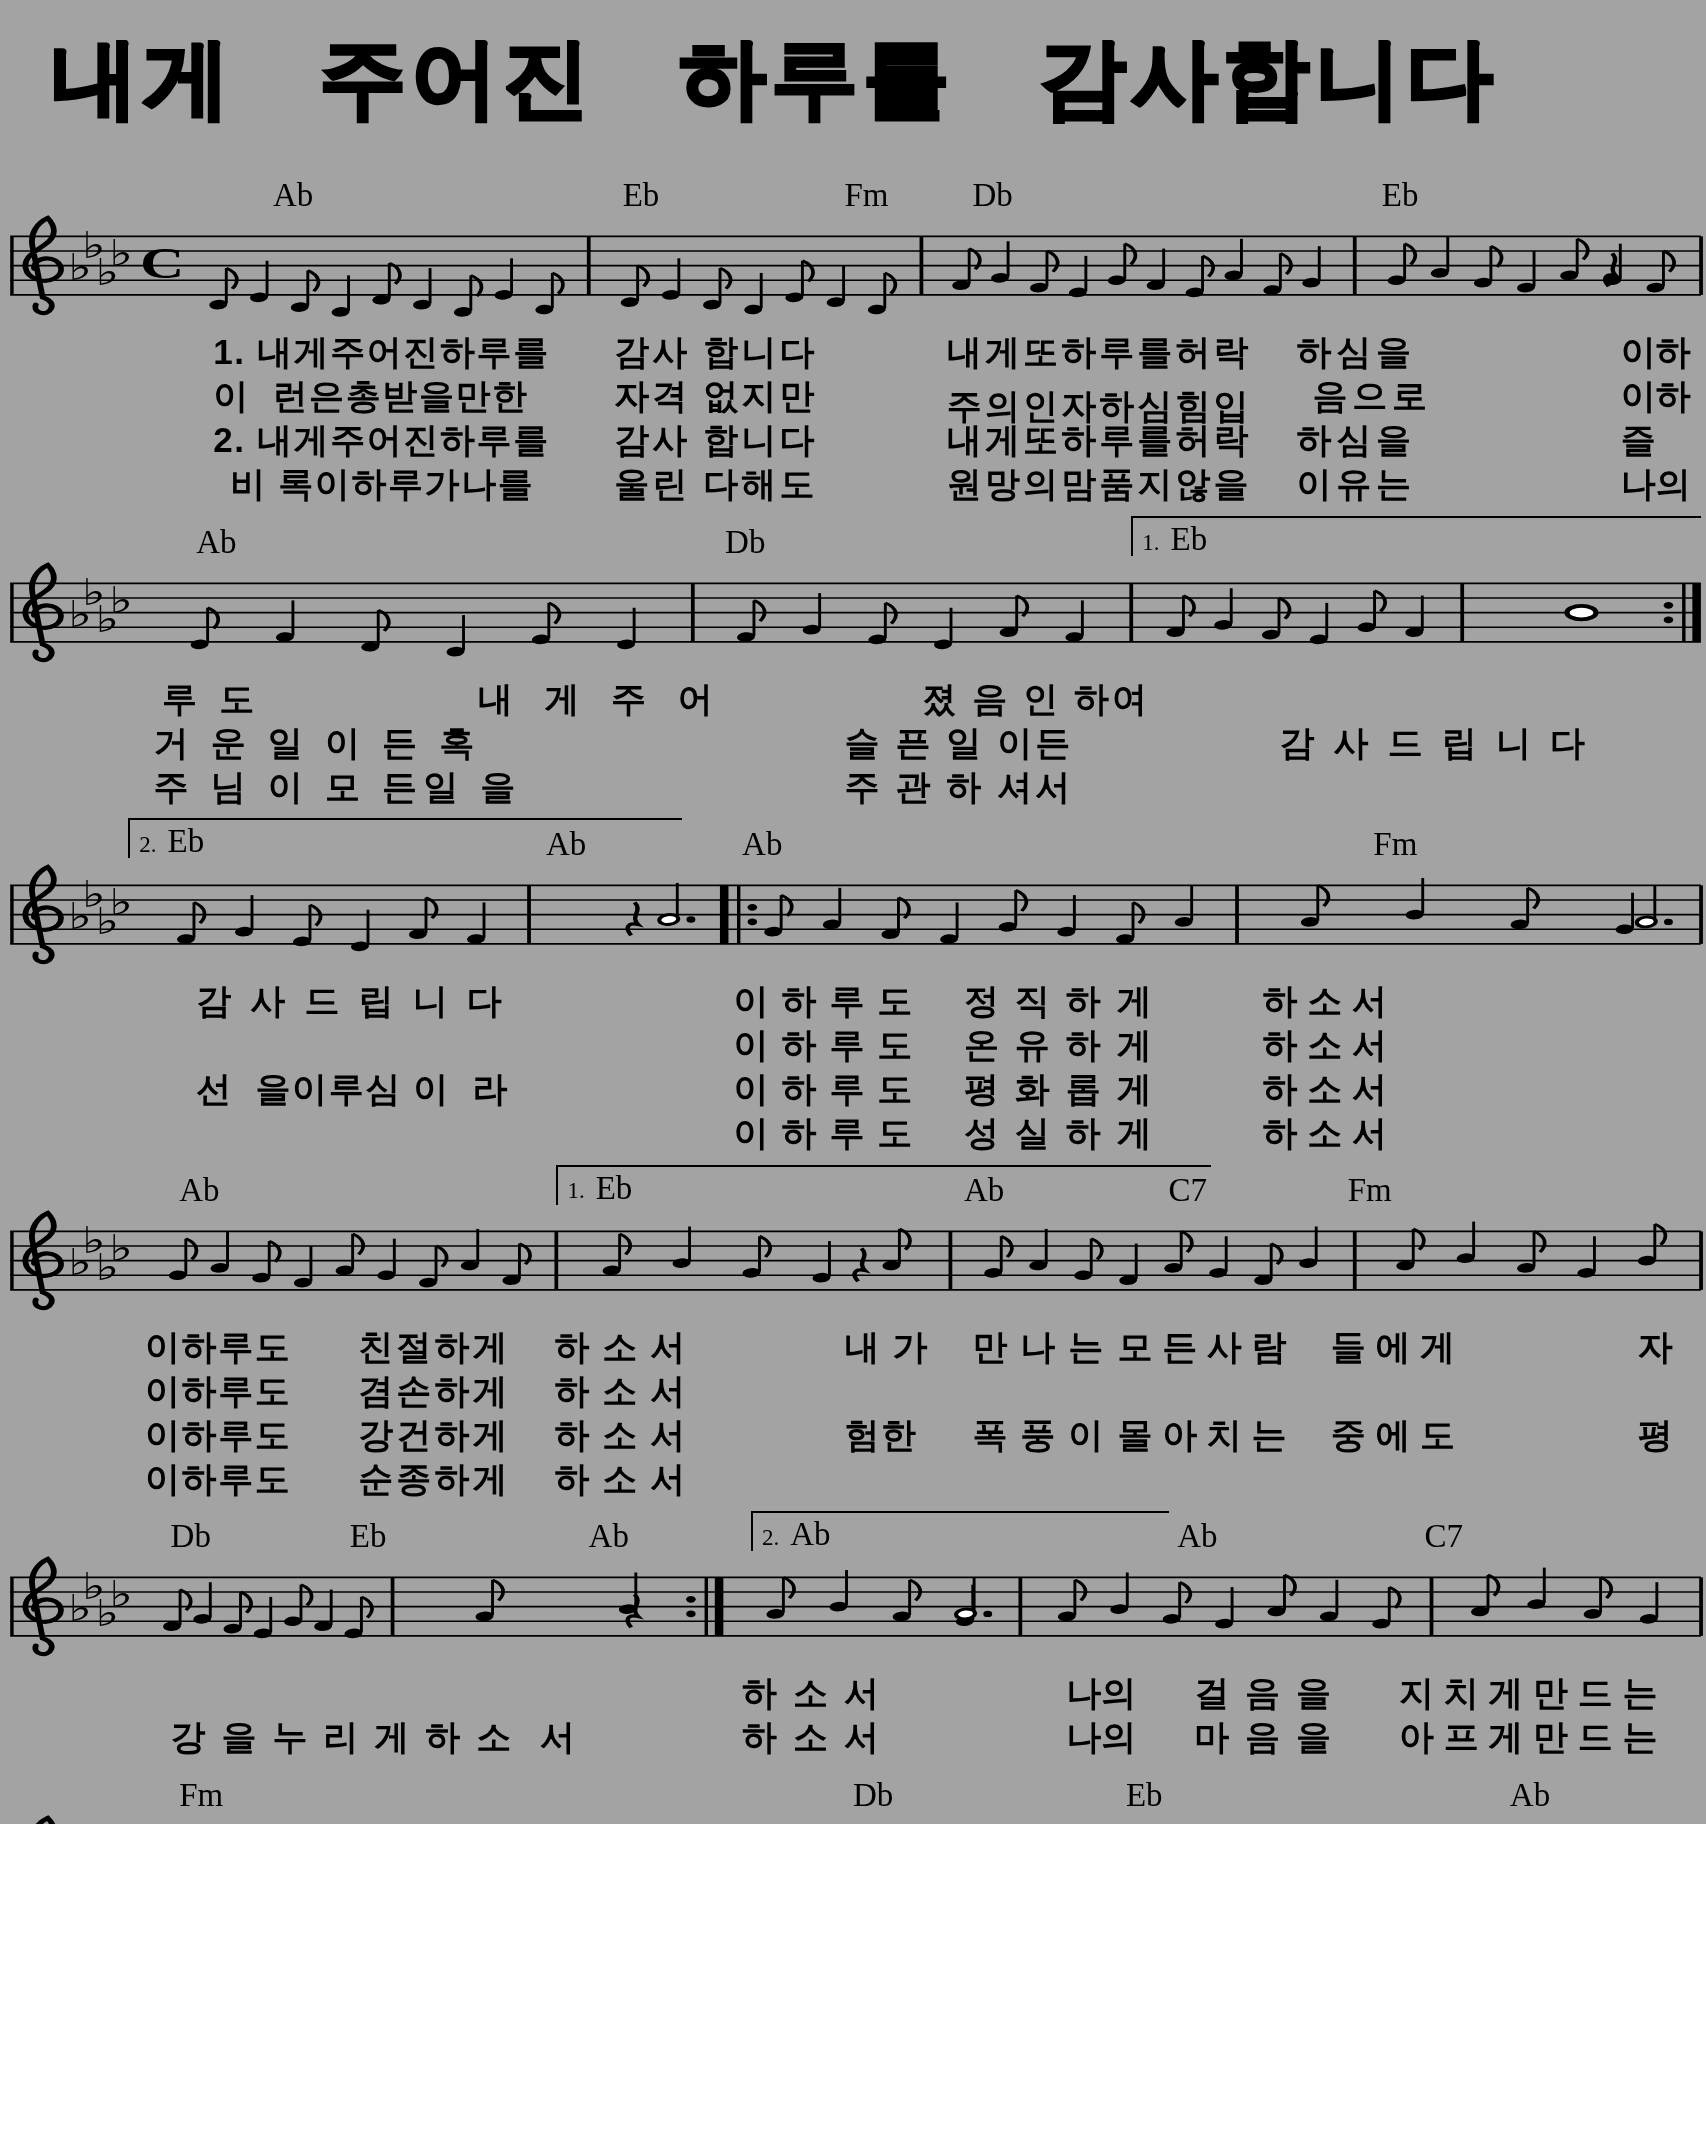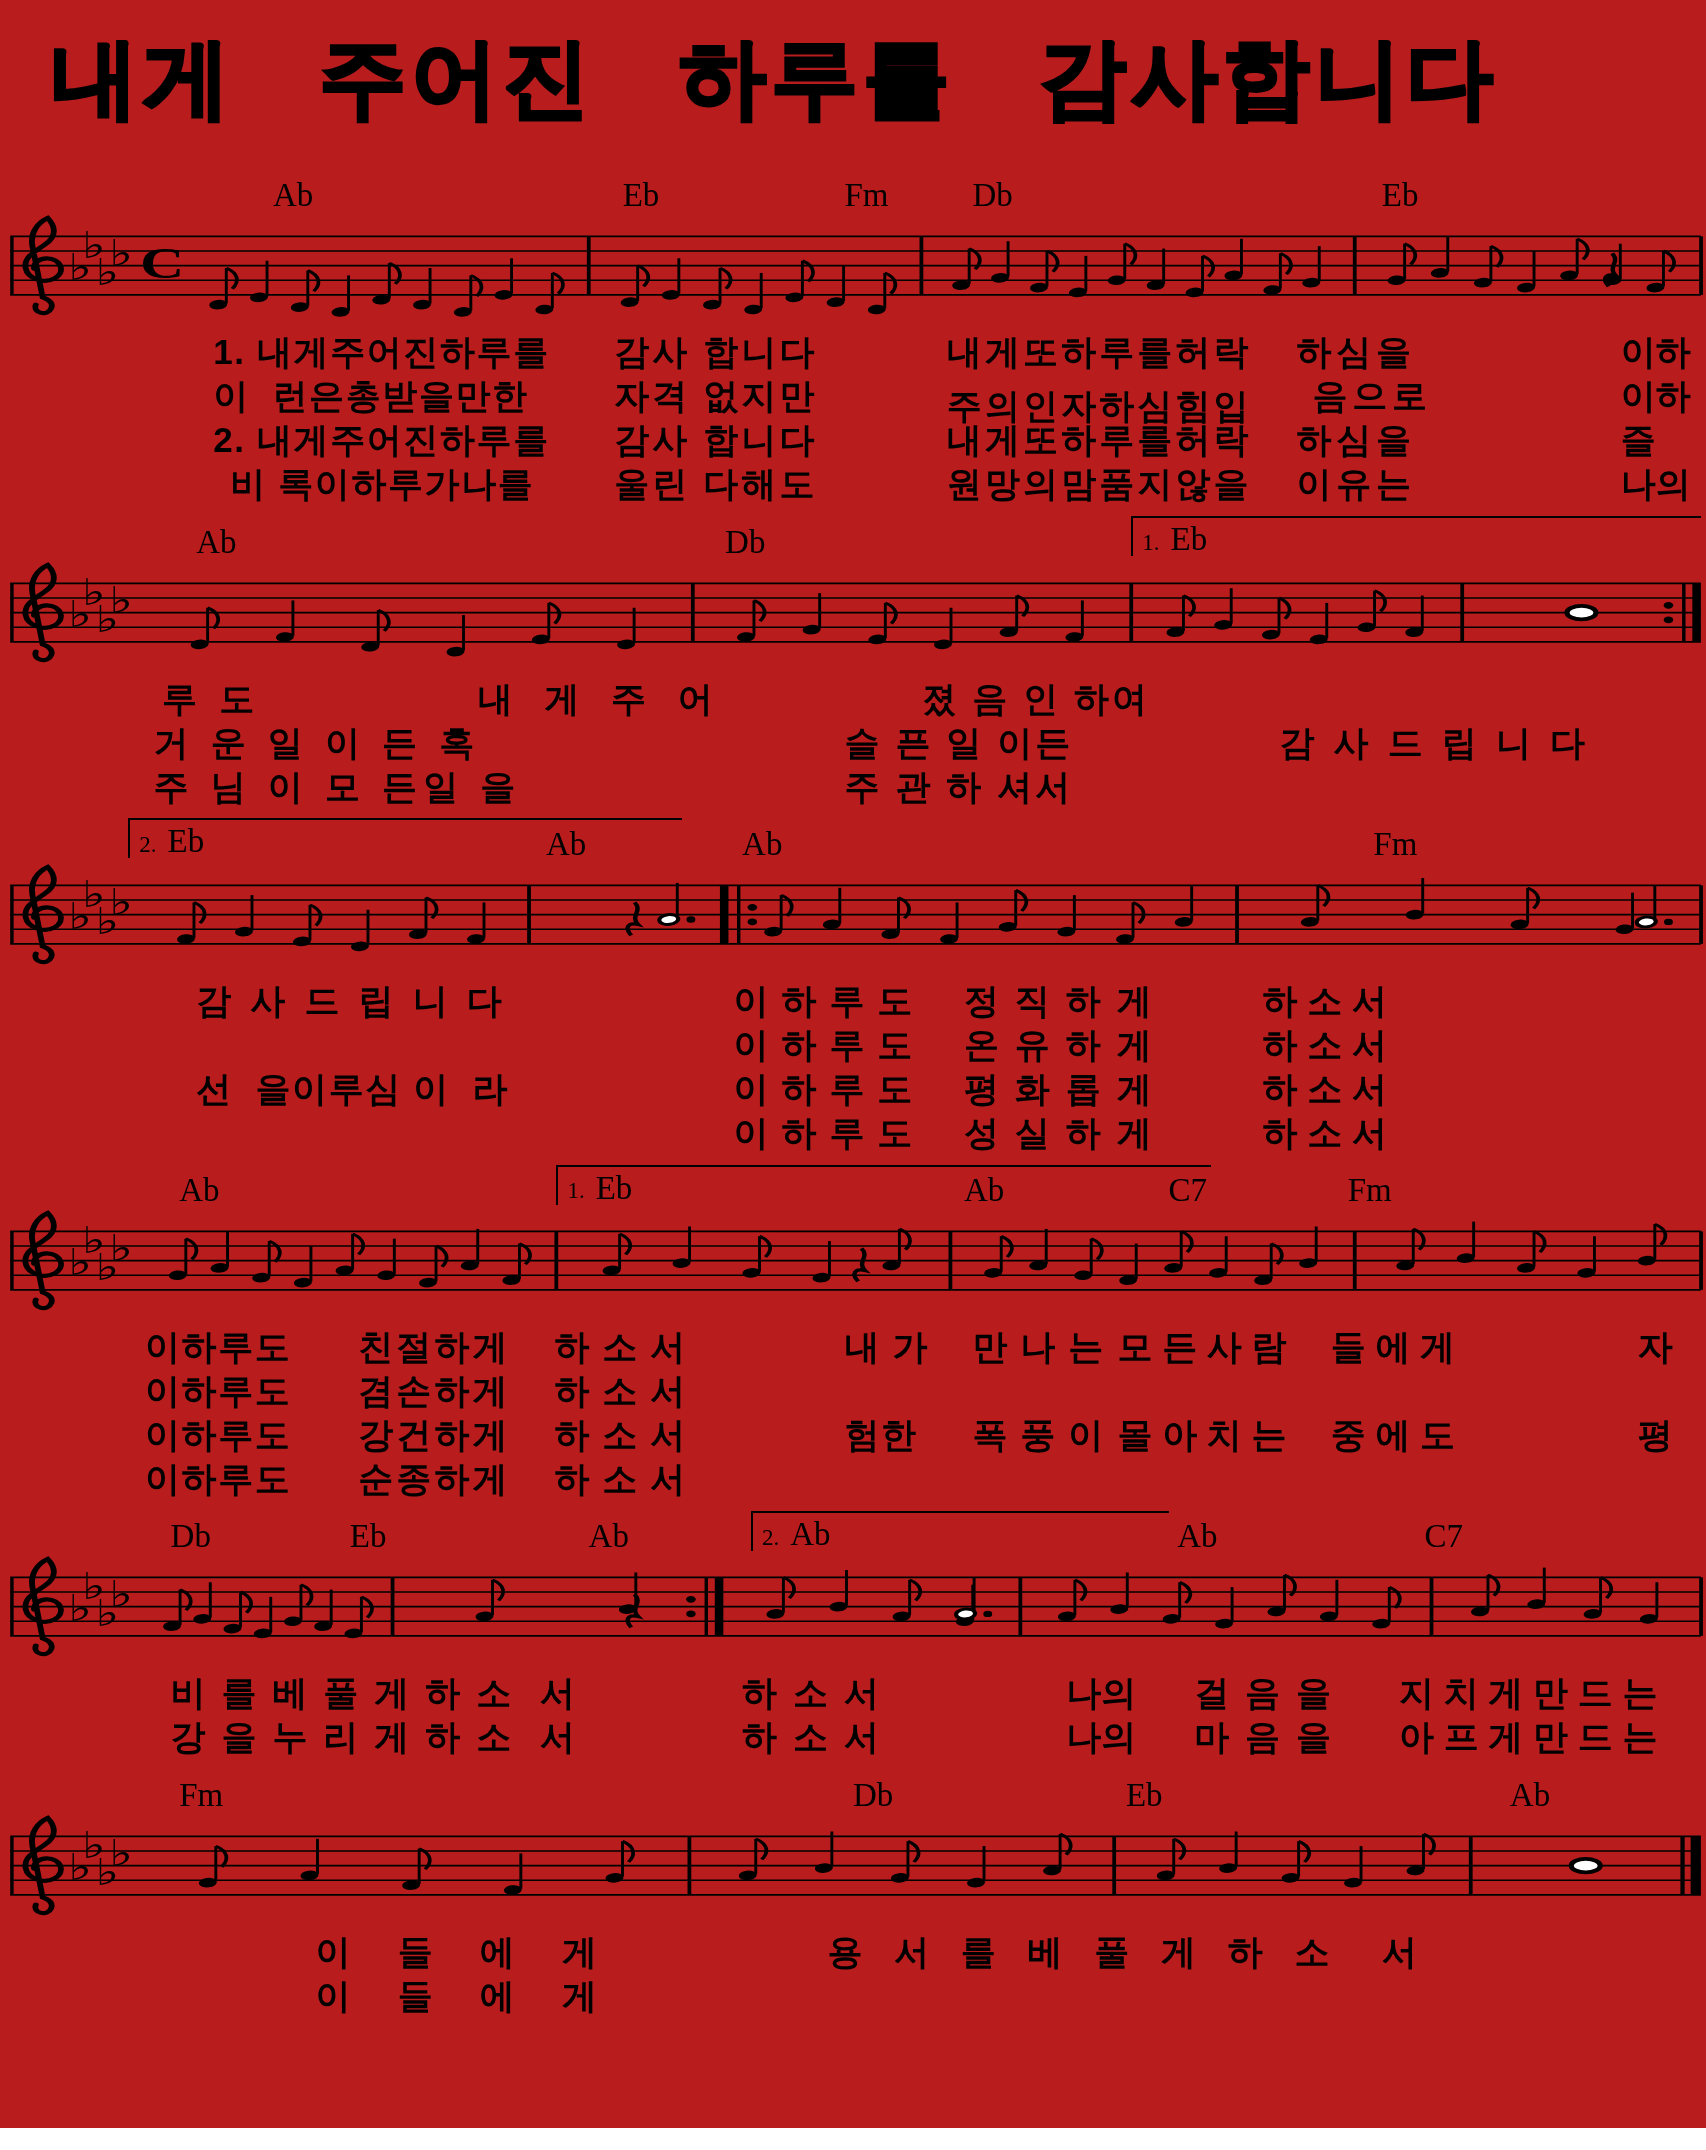--- a/index.html
+++ b/index.html
@@ -1,16 +1,16 @@
 <!DOCTYPE html>
 <html style="font-size:12.4px"><head>
 <meta charset="utf-8">
 <style>
   html,body{margin:0;padding:0;background:#ffffff;}
-  .page{width:1706px;height:2128px;position:relative;background:#b91c1c;color:#000;
+  .page{width:1706px;height:1824px;position:relative;background:#a3a3a3;color:#000;
         font-family:"Liberation Sans",sans-serif;overflow:hidden;}
   .title{padding:20px 0 0 51px;font-size:87px;font-weight:900;letter-spacing:4.7px;
          word-spacing:56px;white-space:nowrap;-webkit-text-stroke:3.1px #000;
          font-family:"Liberation Sans",sans-serif;height:139px;}
   .system{position:relative;margin-top:9.3px;}
   .chordrow{position:relative;height:44px;}
   .chord{position:absolute;bottom:0;font-family:"Liberation Serif",serif;
          font-size:33px;line-height:33px;}
   .volta{position:absolute;top:1.6px;height:40px;border-left:2.3px solid #000;
          border-top:2.3px solid #000;padding-left:9.3px;display:flex;gap:11px;
@@ -840,21 +840,20 @@
             <path d="M938.2 20 c7 4 8 11 3.5 17" fill="none" stroke="#000" stroke-width="2.2"></path>
           </g>
           <g>
             <ellipse cx="966.5" cy="54" rx="5.3" ry="3.9" fill="#000" transform="rotate(-10 966.5 54)"></ellipse>
             <line x1="971.2" y1="53" x2="971.2" y2="24" stroke="#000" stroke-width="1.7"></line>
           </g>
           <rect x="996" y="20" width="2.2" height="48" fill="#000"></rect>
         </svg>
         <div class="lyrics">
           <div class="lyricline">
-            <span style="left: 10%; letter-spacing: 3.1px;">비 를 베 풀 게 하 소  서</span>
             <span style="left: 43.5%; letter-spacing: 3.1px;">하 소 서</span>
             <span style="left: 62.5%;">나의</span>
             <span style="left: 70%; letter-spacing: 3.1px; text-align: right;">걸 음 을</span>
             <span style="left: 82%;">지 치 게 만 드 는</span>
           </div>
           <div class="lyricline">
             <span style="left: 10%; letter-spacing: 3.1px;">강 을 누 리 게 하 소  서</span>
             <span style="left: 43.5%; letter-spacing: 3.1px;">하 소 서</span>
             <span style="left: 62.5%;">나의</span>
             <span style="left: 70%; letter-spacing: 3.1px;">마 음 을</span>

